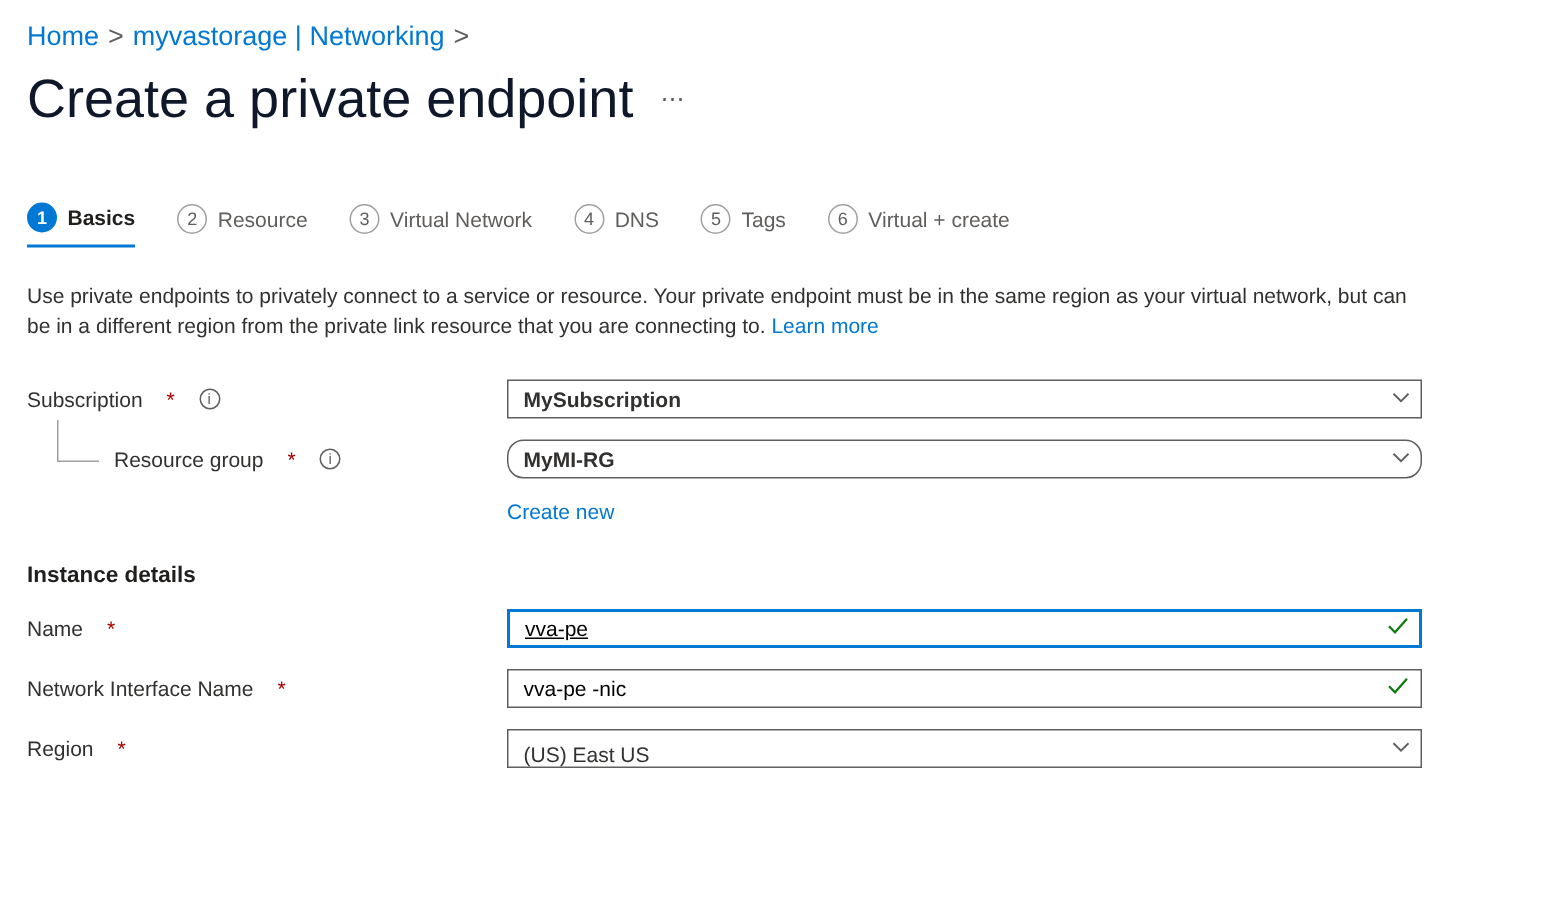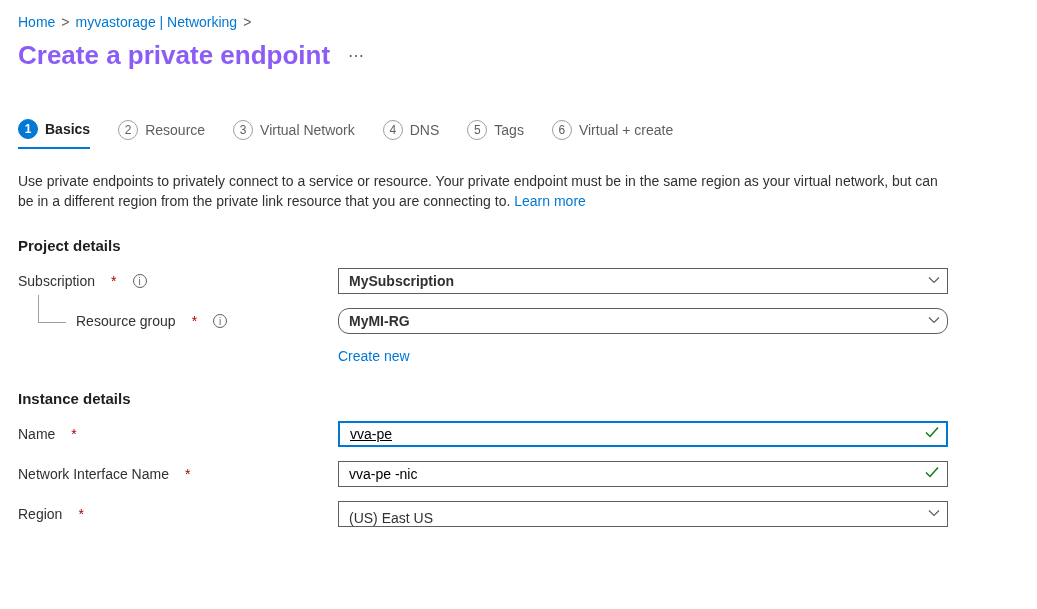--- a/index.html
+++ b/index.html
@@ -11,41 +11,41 @@
       font-family: "Segoe UI", -apple-system, BlinkMacSystemFont, sans-serif;
       font-size: 14px;
       color: #323130;
       background: #fff;
       padding: 14px 18px;
     }
     .breadcrumb {
       display: flex;
       align-items: flex-end;
       gap: 6px;
-      font-size: 14px;
+      font-size: 18px;
       margin-bottom: 10px;
     }
     .breadcrumb a {
       color: #0078d4;
       text-decoration: none;
       cursor: pointer;
     }
     .breadcrumb .sep {
       color: #605e5c;
     }
     .title-row {
       display: flex;
       align-items: center;
       gap: 18px;
       margin-bottom: 48px;
     }
     h1 {
-      font-size: 26px;
-      font-weight: 700;
-      color: #8b5cf6;
+      font-size: 36px;
+      font-weight: 400;
+      color: #0f172a;
     }
     .more-dots {
       color: #605e5c;
       cursor: pointer;
       font-size: 16px;
       letter-spacing: 1px;
     }
     .tabs {
       display: flex;
       gap: 28px;
@@ -235,21 +235,20 @@
     <span>Virtual + create</span>
   </div>
 </div>
 
 <p class="intro">
   <span>Use private endpoints to privately connect to a service or resource. Your private endpoint must be in the same region as your virtual network, but can be in a different region from the private link resource that you are connecting to.  </span>
   <a>Learn more</a>
 </p>
 
 <div class="section-gap">
-  <div class="section-title">Project details</div>
 
   <div class="form-row">
     <div class="form-label">
       <span>Subscription</span>
       <span class="req">*</span>
       <span class="info-icon">i</span>
     </div>
     <div class="form-control-wrap">
       <div class="form-select bold" style="display:flex;align-items:center;">
         <span>MySubscription</span>

